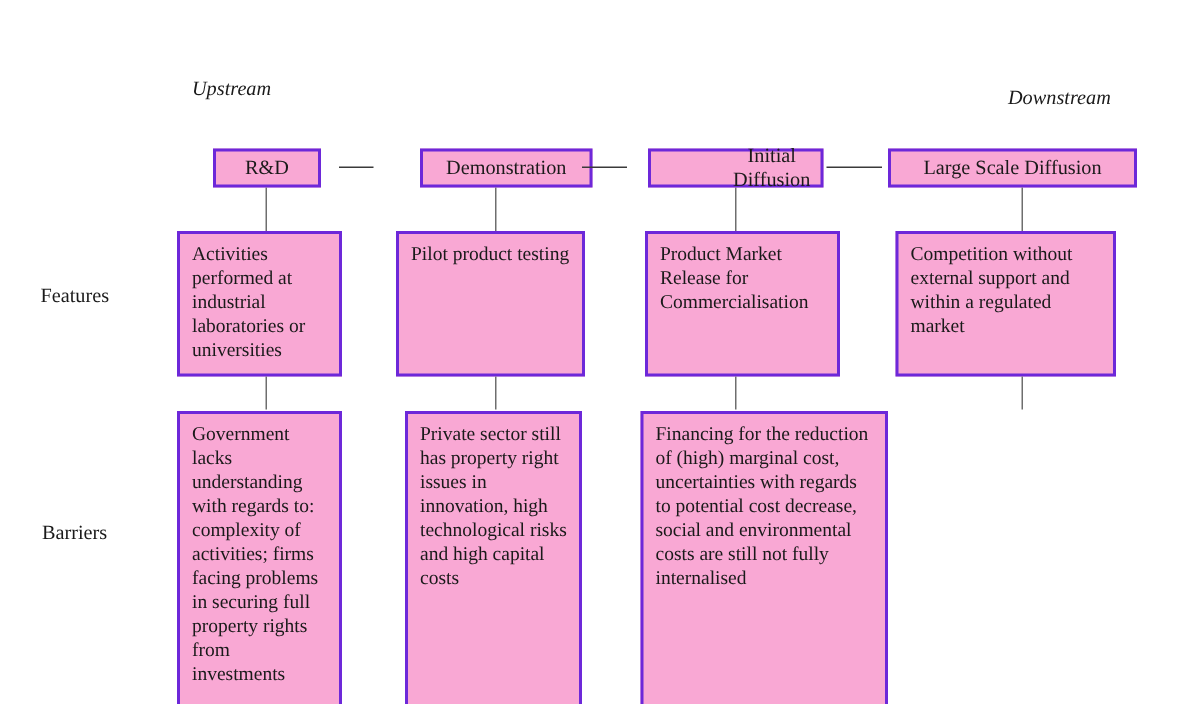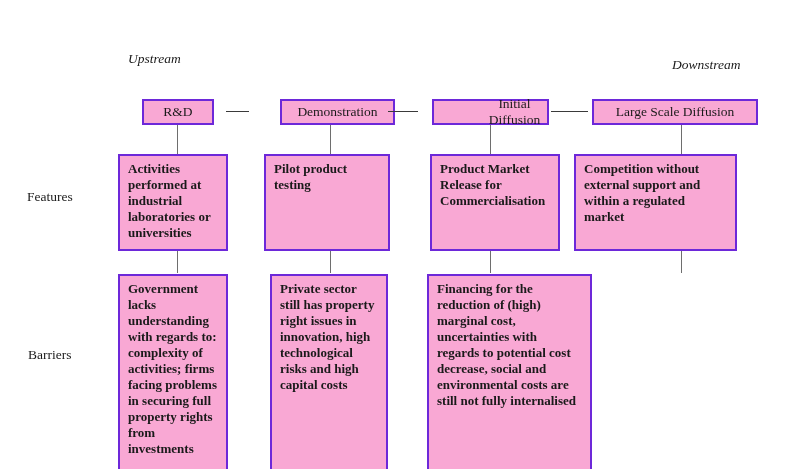--- a/index.html
+++ b/index.html
@@ -10,36 +10,36 @@
   .lbl{position:absolute;font-size:13.5px;white-space:nowrap;}
   .italic{font-style:italic;}
   .box{
     position:absolute;border:2px solid #6d28d9;background:#f9a8d4;
     box-sizing:border-box;font-size:13px;line-height:16px;
   }
   .stage{
     display:flex;align-items:center;justify-content:center;
     height:26px;top:55px;font-size:13.5px;text-align:center;
   }
-  .cell{padding:5px 8px 6px 8px;text-align:left;font-weight:bold;}
+  .cell{padding:5px 8px 6px 8px;text-align:left;}
   .feature{top:110px;height:97px;}
   .barrier{top:230px;height:227px;}
   .vline{position:absolute;width:1px;background:#6e6e6e;}
   .hline{position:absolute;height:1px;background:#3a3a3a;top:67px;}
 
   
   .stage.c1{left:142px;width:72px;}
   .stage.c2{left:280px;width:115px;}
   .stage.c3{left:432px;width:117px;padding-left:48px;}
   .stage.c4{left:592px;width:166px;}
 
   .feature.c1{left:118px;width:110px;}
   .feature.c2{left:264px;width:126px;}
   .feature.c3{left:430px;width:130px;}
-  .feature.c4{left:574px;width:163px;}
+  .feature.c4{left:597px;width:147px;}
 
   .barrier.c1{left:118px;width:110px;}
   .barrier.c2{left:270px;width:118px;}
   .barrier.c3{left:427px;width:165px;}
   .barrier.c4{left:604px;width:154px;}
 
   .v-top{top:81px;height:29px;}
   .v-mid{top:207px;height:22px;}
   .vx1{left:177px;} .vx2{left:330px;} .vx3{left:490px;} .vx4{left:681px;}
 

